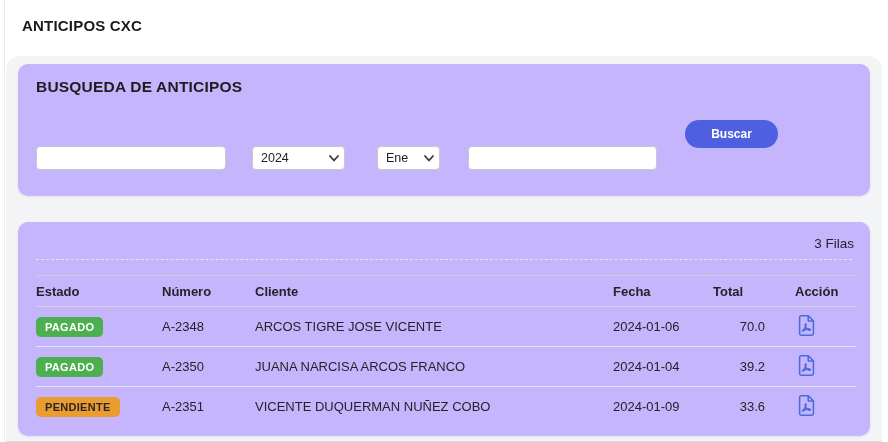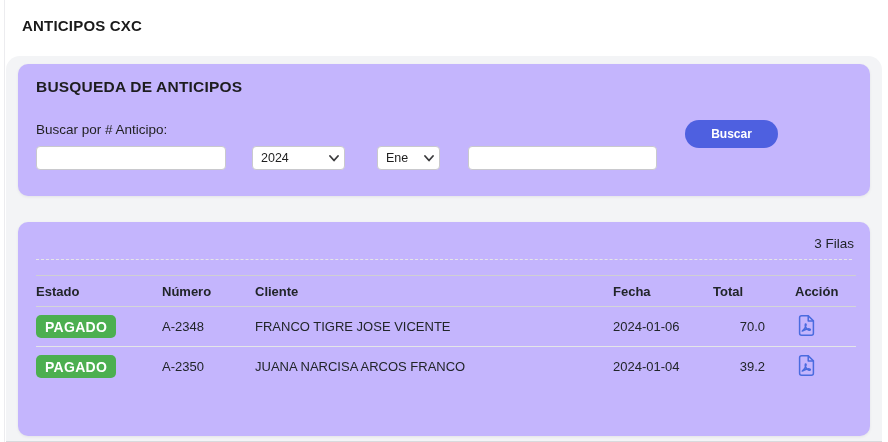--- a/index.html
+++ b/index.html
@@ -86,39 +86,38 @@
     border-bottom:1px solid #d4d6d8;
   }
   .anticipos-table td{
     font-size:13px; color:#212529; height:40px; vertical-align:middle;
   }
   .anticipos-table tbody tr + tr td{ border-top:1px solid #e4e6e8; }
   .col-total, .cell-total{ text-align:right; padding-right:4px; }
   .col-accion, .cell-accion{ padding-left:26px; }
   .status-badge{
     display:inline-block; padding:5px 9px 4px; border-radius:5px;
-    font-size:14px; font-weight:800; letter-spacing:.3px; line-height:1;
+    font-size:11px; font-weight:800; letter-spacing:.3px; line-height:1;
   }
   .status-badge[data-status="pagado"]{ background:#4caf50; color:#ffffff; }
   .status-badge[data-status="pendiente"]{ background:#ec9c2f; color:#272727; }
   .pdf-link{ display:inline-block; line-height:0; cursor:pointer; text-decoration:none; }
 </style>
 </head>
 <body>
 
 <div class="window-left-line"></div>
 
 <h1 class="page-title">ANTICIPOS CXC</h1>
 
 <div class="panel">
 
   <section class="card card-search">
     <h2 class="section-title">BUSQUEDA DE ANTICIPOS</h2>
 
-    <label class="field-label" style="left:18px;">Buscar por # Anticipo:</label>
     <input class="text-input" style="left: 18px; width: 190px;" type="text" value="">
 
     <span class="select-wrap" style="left:234px; width:93px;">
       <select>
         <option>2024</option>
       </select>
       <svg class="chev" viewBox="0 0 10 7">
         <path d="M1 1 L5 5.5 L9 1" fill="none" stroke="#3a3a3c" stroke-width="1.8" stroke-linecap="round" stroke-linejoin="round"></path>
       </svg>
     </span>
@@ -156,21 +155,21 @@
           <th>Cliente</th>
           <th>Fecha</th>
           <th class="col-total">Total</th>
           <th class="col-accion">Acción</th>
         </tr>
       </thead>
       <tbody>
         <tr>
           <td><span class="status-badge" data-status="pagado">PAGADO</span></td>
           <td>A-2348</td>
-          <td>FRANCO TIGRE JOSE VICENTE</td>
+          <td>ARCOS TIGRE JOSE VICENTE</td>
           <td>2024-01-06</td>
           <td class="cell-total">70.0</td>
           <td class="cell-accion">
             <a class="pdf-link">
               <svg width="23" height="23" viewBox="0 0 16 16">
                 <path d="M9.2 1.2 H4.6 A1.4 1.4 0 0 0 3.2 2.6 v10.8 a1.4 1.4 0 0 0 1.4 1.4 h6.8 a1.4 1.4 0 0 0 1.4-1.4 V4.8 Z" fill="none" stroke="#4a6bdf" stroke-width="1.05"></path>
                 <path d="M9.2 1.2 V4.8 H12.8" fill="none" stroke="#4a6bdf" stroke-width="1.05" stroke-linejoin="round"></path>
                 <path d="M5.0 11.9 C6.3 11.1 7.3 9.2 7.7 7.7 C7.9 6.9 7.4 6.6 7.2 7.2 C6.9 8.1 7.7 9.8 8.5 10.6 C9.2 11.3 10.5 11.5 10.7 11.0 C10.9 10.4 9.5 10.2 8.6 10.4 C7.6 10.6 5.9 11.4 5.0 11.9 Z" fill="none" stroke="#4a6bdf" stroke-width="1.0" stroke-linecap="round" stroke-linejoin="round"></path>
               </svg>
             </a>
@@ -185,18 +184,34 @@
           <td class="cell-accion">
             <a class="pdf-link">
               <svg width="23" height="23" viewBox="0 0 16 16">
                 <path d="M9.2 1.2 H4.6 A1.4 1.4 0 0 0 3.2 2.6 v10.8 a1.4 1.4 0 0 0 1.4 1.4 h6.8 a1.4 1.4 0 0 0 1.4-1.4 V4.8 Z" fill="none" stroke="#4a6bdf" stroke-width="1.05"></path>
                 <path d="M9.2 1.2 V4.8 H12.8" fill="none" stroke="#4a6bdf" stroke-width="1.05" stroke-linejoin="round"></path>
                 <path d="M5.0 11.9 C6.3 11.1 7.3 9.2 7.7 7.7 C7.9 6.9 7.4 6.6 7.2 7.2 C6.9 8.1 7.7 9.8 8.5 10.6 C9.2 11.3 10.5 11.5 10.7 11.0 C10.9 10.4 9.5 10.2 8.6 10.4 C7.6 10.6 5.9 11.4 5.0 11.9 Z" fill="none" stroke="#4a6bdf" stroke-width="1.0" stroke-linecap="round" stroke-linejoin="round"></path>
               </svg>
             </a>
           </td>
         </tr>
+        <tr>
+          <td><span class="status-badge" data-status="pendiente">PENDIENTE</span></td>
+          <td>A-2351</td>
+          <td>VICENTE DUQUERMAN NUÑEZ COBO</td>
+          <td>2024-01-09</td>
+          <td class="cell-total">33.6</td>
+          <td class="cell-accion">
+            <a class="pdf-link">
+              <svg width="23" height="23" viewBox="0 0 16 16">
+                <path d="M9.2 1.2 H4.6 A1.4 1.4 0 0 0 3.2 2.6 v10.8 a1.4 1.4 0 0 0 1.4 1.4 h6.8 a1.4 1.4 0 0 0 1.4-1.4 V4.8 Z" fill="none" stroke="#4a6bdf" stroke-width="1.05"></path>
+                <path d="M9.2 1.2 V4.8 H12.8" fill="none" stroke="#4a6bdf" stroke-width="1.05" stroke-linejoin="round"></path>
+                <path d="M5.0 11.9 C6.3 11.1 7.3 9.2 7.7 7.7 C7.9 6.9 7.4 6.6 7.2 7.2 C6.9 8.1 7.7 9.8 8.5 10.6 C9.2 11.3 10.5 11.5 10.7 11.0 C10.9 10.4 9.5 10.2 8.6 10.4 C7.6 10.6 5.9 11.4 5.0 11.9 Z" fill="none" stroke="#4a6bdf" stroke-width="1.0" stroke-linecap="round" stroke-linejoin="round"></path>
+              </svg>
+            </a>
+          </td>
+        </tr>
       </tbody>
     </table>
   </section>
 
   <div class="bottom-edge"></div>
 </div>
 
 </body></html>

